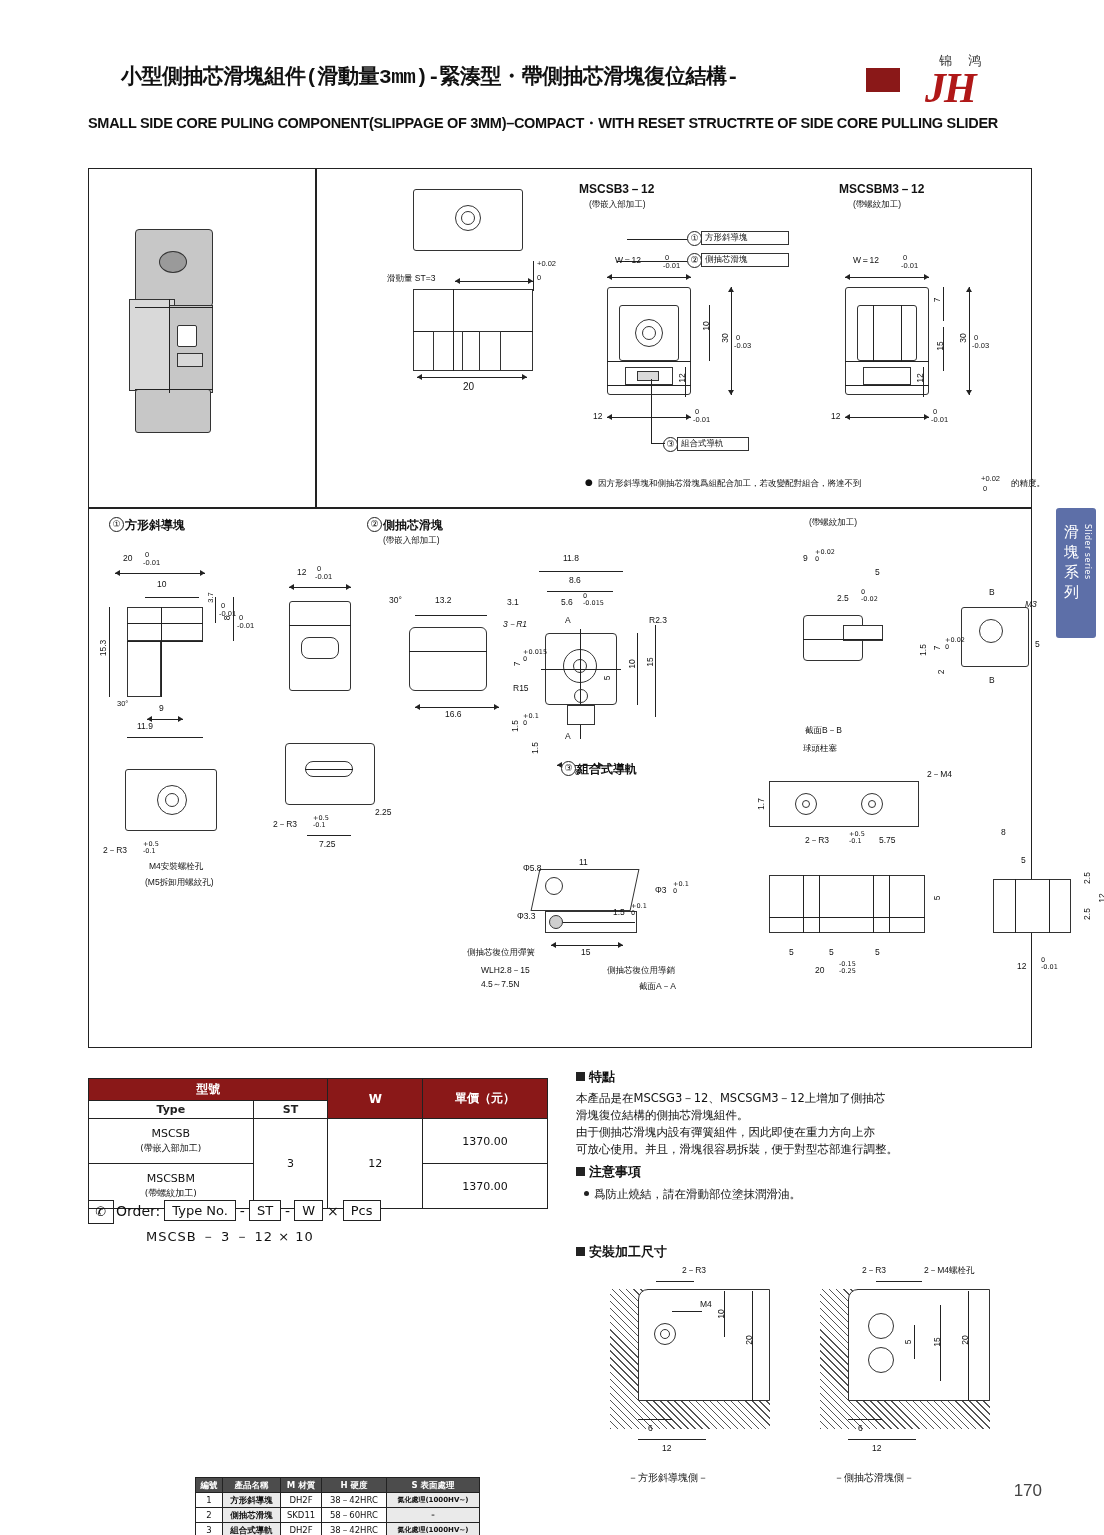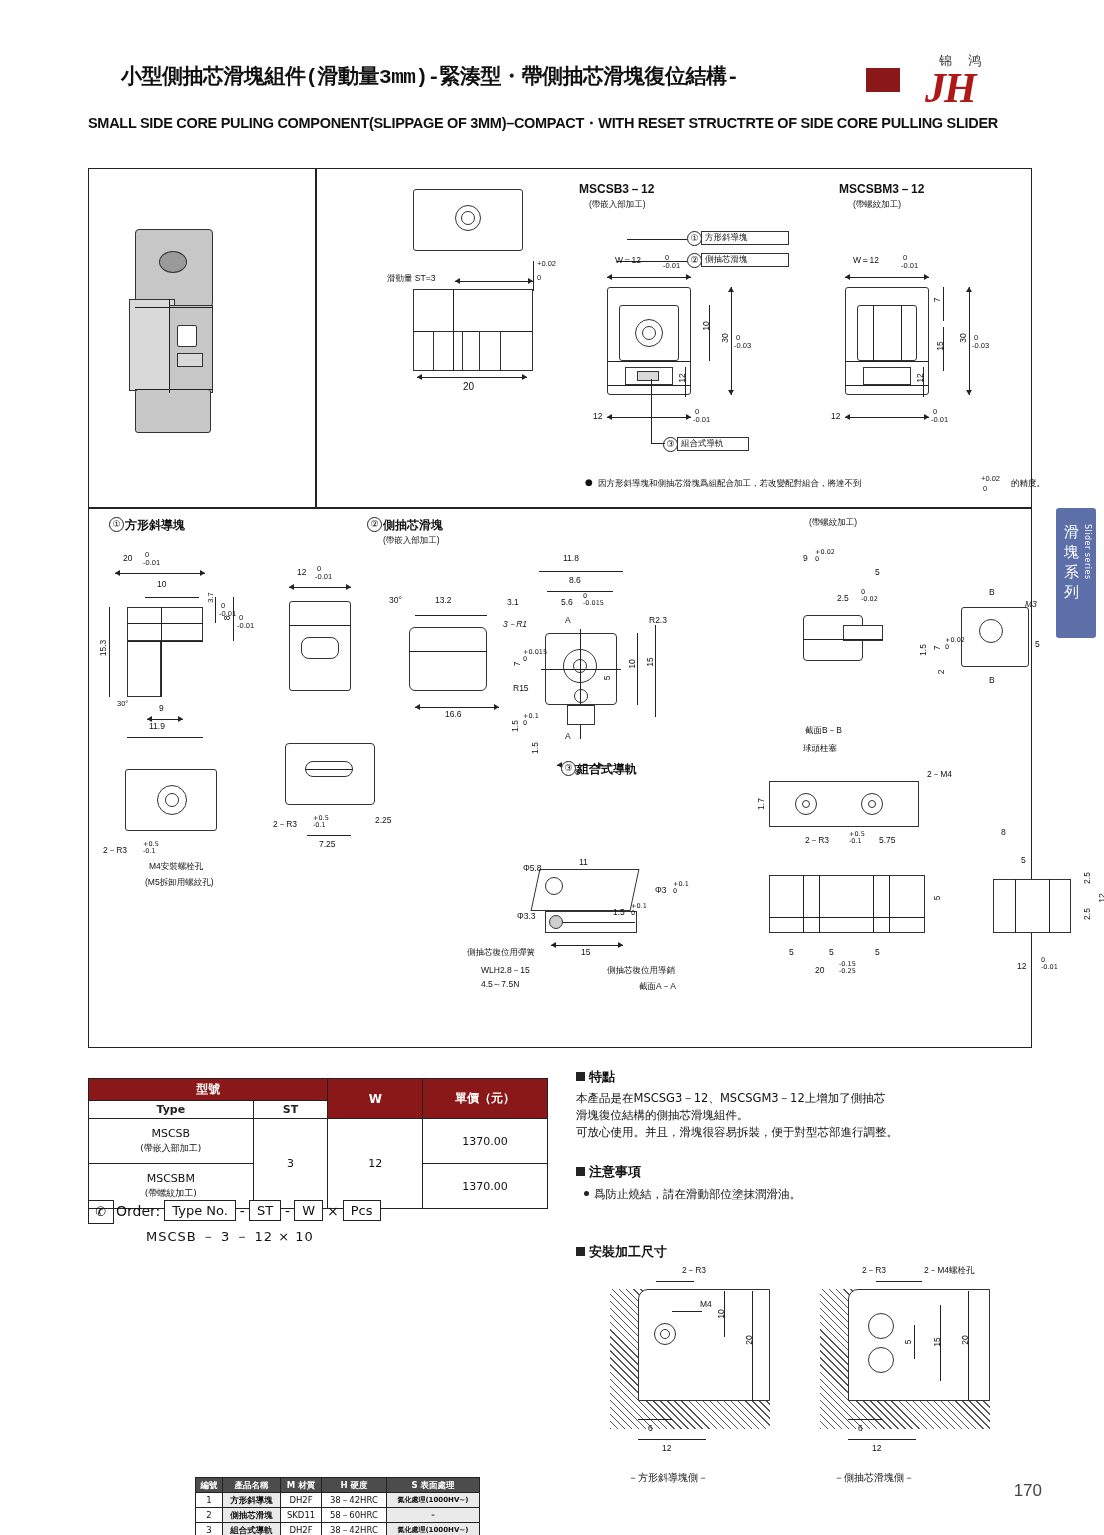--- a/index.html
+++ b/index.html
@@ -310,21 +310,21 @@
     <div class="lbl xs" style="left:130px;top:60px;">0</div>
     <div class="lbl xs" style="left:128px;top:68px;">-0.01</div>
     <div class="ln vl" style="left:0px;top:54px;height:90px;"></div>
     <div class="lbl sm" style="left:-14px;top:90px;transform:rotate(-90deg);">15.3</div>
     <div class="lbl xs" style="left:8px;top:146px;">30°</div>
     <div class="ln hl" style="left:38px;top:166px;width:36px;"></div>
     <div class="arr arr-l" style="left:38px;top:163px;"></div>
     <div class="arr arr-r" style="left:69px;top:163px;"></div>
     <div class="lbl sm" style="left:50px;top:150px;">9</div>
     <div class="ln hl" style="left:18px;top:184px;width:76px;"></div>
-    <div class="lbl sm" style="left:40px;top:168px;">11.9</div>
+    <div class="lbl sm" style="left:28px;top:168px;">11.9</div>
 
     <div class="box fillw rnd" style="left:16px;top:216px;width:92px;height:62px;"></div>
     <div class="circ" style="left:48px;top:232px;width:30px;height:30px;"></div>
     <div class="circ" style="left:56px;top:240px;width:14px;height:14px;"></div>
     <div class="lbl sm" style="left:-6px;top:292px;">2－R3</div>
     <div class="tol" style="position:absolute;left:34px;top:288px;">+0.5<br>-0.1</div>
     <div class="lbl sm" style="left:40px;top:308px;">M4安裝螺栓孔</div>
     <div class="lbl sm" style="left:36px;top:324px;">(M5拆卸用螺紋孔)</div>
   </div>
 
@@ -339,21 +339,21 @@
     <div class="ln hl" style="left:10px;top:72px;width:62px;"></div>
     <div class="box fillw" style="left:22px;top:84px;width:38px;height:22px;border-radius:8px;"></div>
 
     <div class="box fillw" style="left:6px;top:190px;width:90px;height:62px;border-radius:4px;"></div>
     <div class="box fillw" style="left:26px;top:208px;width:48px;height:16px;border-radius:8px;"></div>
     <div class="ln hl" style="left:26px;top:216px;width:48px;"></div>
     <div class="lbl sm" style="left:-6px;top:266px;">2－R3</div>
     <div class="tol" style="position:absolute;left:34px;top:262px;">+0.5<br>-0.1</div>
     <div class="ln hl" style="left:28px;top:282px;width:44px;"></div>
     <div class="lbl sm" style="left:40px;top:286px;">7.25</div>
-    <div class="lbl sm" style="left:96px;top:262px;">2.25</div>
+    <div class="lbl sm" style="left:96px;top:254px;">2.25</div>
   </div>
 
   <div class="dwg" style="left:300px;top:86px;width:140px;height:140px;">
     <div class="lbl sm" style="left:0px;top:0px;">30°</div>
     <div class="lbl sm" style="left:46px;top:0px;">13.2</div>
     <div class="ln hl" style="left:26px;top:20px;width:72px;"></div>
     <div class="box fillw" style="left:20px;top:32px;width:78px;height:64px;border-radius:6px;"></div>
     <div class="ln hl" style="left:20px;top:56px;width:78px;"></div>
     <div class="ln hl" style="left:26px;top:112px;width:84px;"></div>
     <div class="arr arr-l" style="left:26px;top:109px;"></div>
@@ -571,20 +571,21 @@
   </div>
   <div id="order-eg">MSCSB － 3 － 12 × 10</div>
 </div>
 
 <div class="abs" id="features">
   <div class="sect-title">
     <span class="sq"></span><span>特點</span>
   </div>
   <div class="ftxt">本產品是在MSCSG3－12、MSCSGM3－12上增加了側抽芯</div>
   <div class="ftxt">滑塊復位結構的側抽芯滑塊組件。</div>
+  <div class="ftxt">由于側抽芯滑塊内設有彈簧組件，因此即使在重力方向上亦</div>
   <div class="ftxt">可放心使用。并且，滑塊很容易拆裝，便于對型芯部進行調整。</div>
 </div>
 
 <div class="abs" id="notes">
   <div class="sect-title">
     <span class="sq"></span><span>注意事項</span>
   </div>
   <div class="ntxt">
     <span class="dot"></span><span>爲防止燒結，請在滑動部位塗抹潤滑油。</span>
   </div>

